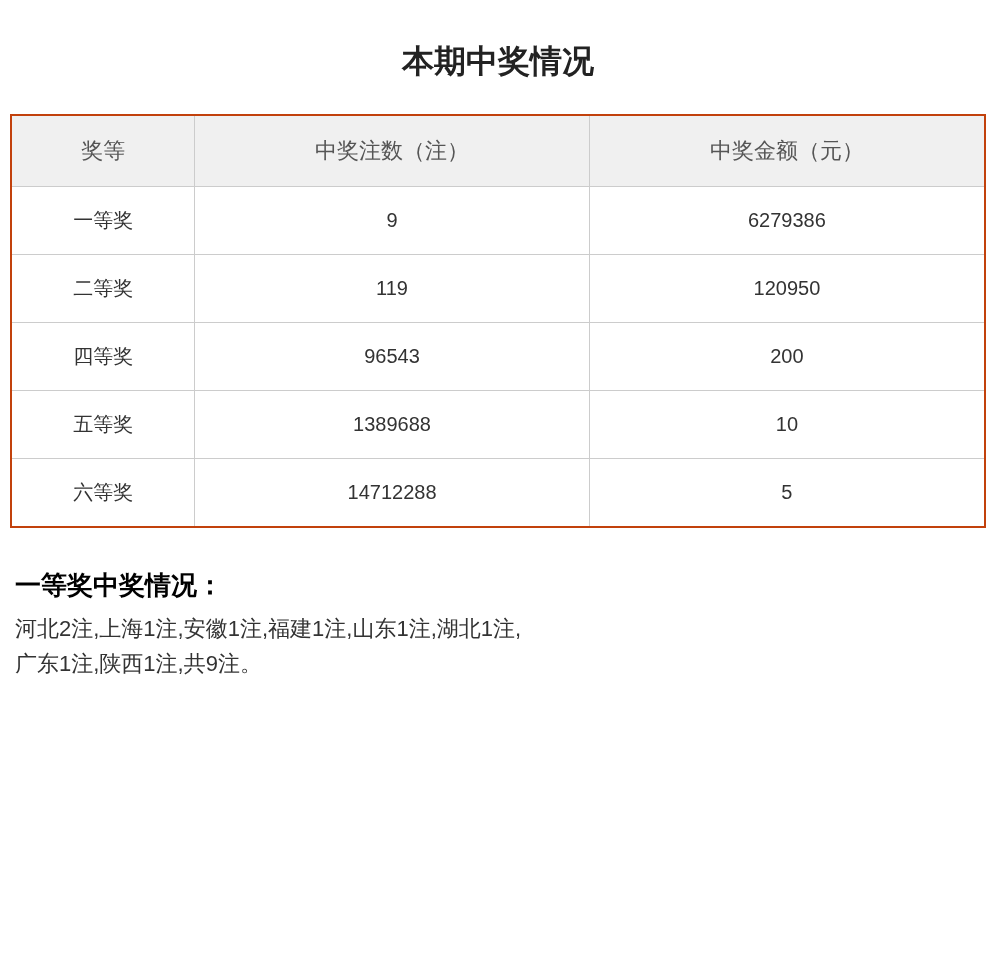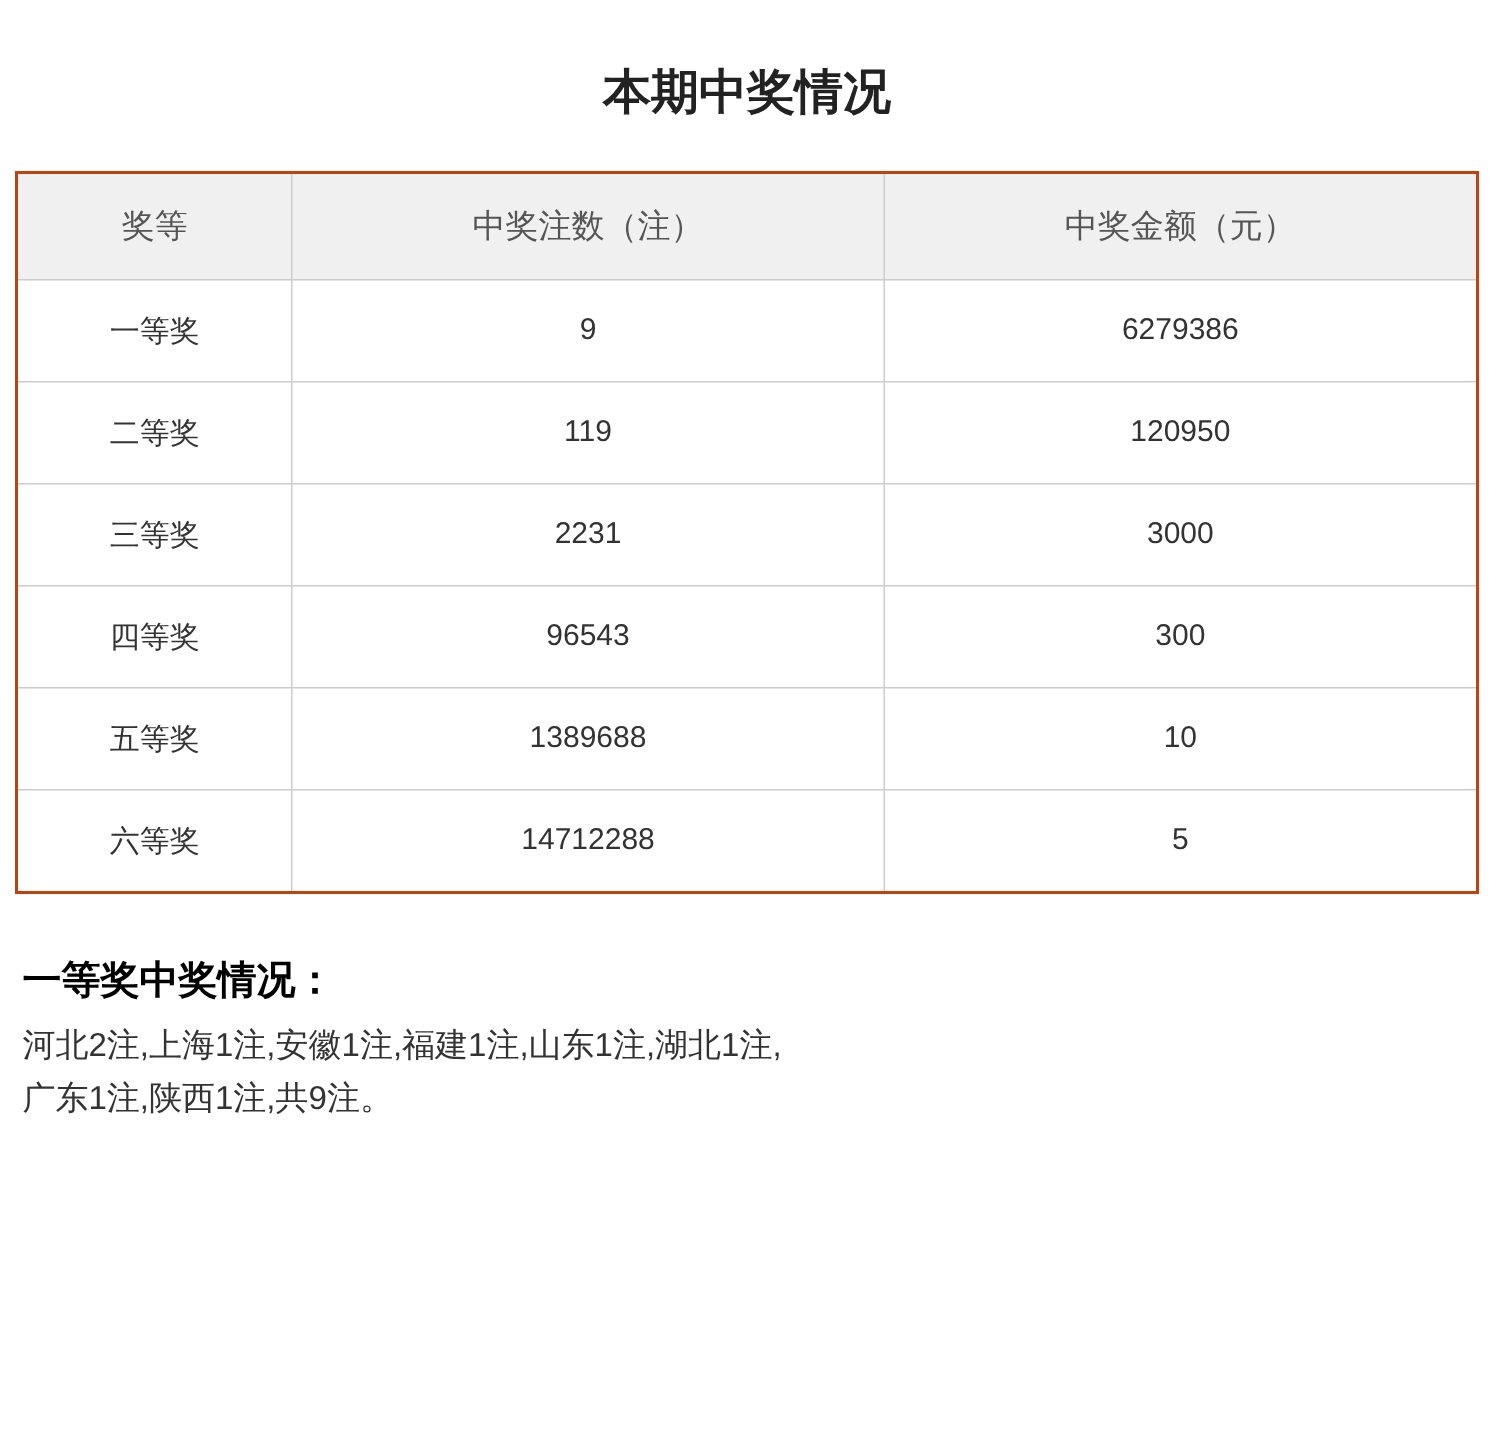--- a/index.html
+++ b/index.html
@@ -99,28 +99,23 @@
           <td>一等奖</td>
           <td>9</td>
           <td>6279386</td>
         </tr>
         <tr>
           <td>二等奖</td>
           <td>119</td>
           <td>120950</td>
         </tr>
         <tr>
-          <td>三等奖</td>
-          <td>2231</td>
-          <td>3000</td>
-        </tr>
-        <tr>
           <td>四等奖</td>
           <td>96543</td>
-          <td>300</td>
+          <td>200</td>
         </tr>
         <tr>
           <td>五等奖</td>
           <td>1389688</td>
           <td>10</td>
         </tr>
         <tr>
           <td>六等奖</td>
           <td>14712288</td>
           <td>5</td>

